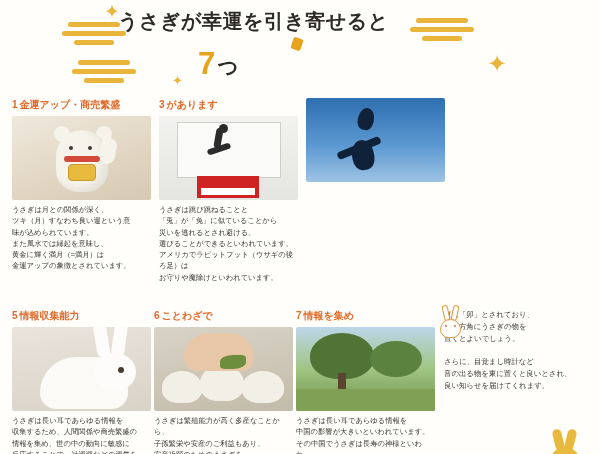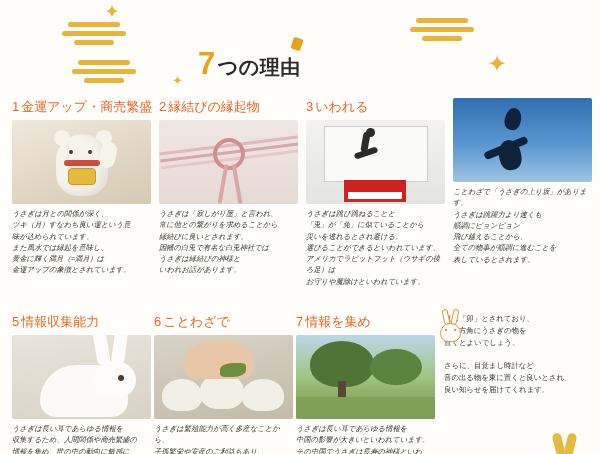--- a/index.html
+++ b/index.html
@@ -84,41 +84,40 @@
   }
 
   
   .row {
     display: flex;
     padding: 0 12px;
     gap: 8px;
   }
   .card { width: 139px; }
   .card-title {
-    font-size: 13px;
-    font-weight: normal;
+    font-size: 10px;
+    font-weight: bold;
     color: #e06a2a;
     margin-bottom: 4px;
     white-space: nowrap;
   }
   .card-title .num { color: #e06a2a; margin-right: 2px; }
   .photo {
     width: 139px;
     height: 84px;
     border-radius: 2px;
     overflow: hidden;
     position: relative;
   }
   .card-body {
     font-size: 7.3px;
     line-height: 1.55;
     color: #3a352e;
     margin-top: 4px;
     white-space: pre-line;
-    font-style: italic;
   }
 
   
   .ph1 { background: linear-gradient(160deg,#efe8dc 0%,#e2d7c4 55%,#d6c9b2 100%); }
   .ph1 .cat {
     position: absolute; left: 44px; top: 14px;
     width: 52px; height: 62px;
     background: #f6f3ea; border-radius: 26px 26px 22px 22px;
     box-shadow: inset -6px -4px 8px rgba(0,0,0,.07);
   }
@@ -314,24 +313,24 @@
       </div>
     <div class="cloud c3">
         <span class="b1"></span>
         <span class="b2"></span>
         <span class="b3"></span>
       </div>
     <div class="sparkle sp1">✦</div>
     <div class="sparkle sp2">✦</div>
     <div class="sparkle sp3">✦</div>
     <div class="accent-mark"></div>
+    <div class="title-line1">うさぎが幸運を引き寄せると</div>
     <div class="title-line2">
       <span class="title-num">7</span>
       <span>つ</span>
-      <span>の理由</span>
     </div>
   </div>
 
   <div class="row">
 
     <div class="card">
       <div class="card-title">
         <span class="num">1</span><span>金運アップ・商売繁盛</span>
       </div>
       <div class="photo ph1">
@@ -345,41 +344,24 @@
           <div class="coin"></div>
       </div>
       <div class="card-body">うさぎは月との関係が深く、
 ツキ（月）すなわち良い運という意
 味が込められています。
 また風水では縁起を意味し、
 黄金に輝く満月（=満月）は
 金運アップの象徴とされています。</div>
     </div>
 
+
     <div class="card">
       <div class="card-title">
-        <span class="num">2</span><span>縁結びの縁起物</span>
-      </div>
-      <div class="photo ph2">
-        <div class="str str1"></div>
-          <div class="knot"></div>
-        <div class="tail1"></div>
-          <div class="tail2"></div>
-      </div>
-      <div class="card-body">うさぎは「寂しがり屋」と言われ、
-常に他との繋がりを求めることから
-縁結びに良いとされます。
-因幡の白兎で有名な白兎神社では
-うさぎは縁結びの神様と
-いわれお話があります。</div>
-    </div>
-
-    <div class="card">
-      <div class="card-title">
-        <span class="num">3</span><span>いわれる</span>
+        <span class="num">3</span><span>があります</span>
       </div>
       <div class="photo ph3">
         <div class="sign"></div>
           <div class="head"></div>
           <div class="man"></div>
           <div class="leg"></div>
         <div class="redbox"></div>
           <div class="whitebar"></div>
       </div>
       <div class="card-body">うさぎは跳び跳ねることと
@@ -389,26 +371,20 @@
 アメリカでラビットフット（ウサギの後ろ足）は
 お守りや魔除けといわれています。</div>
     </div>
 
     <div class="card">
       <div class="photo ph4">
         <div class="b1"></div>
           <div class="wing"></div>
           <div class="b2"></div>
       </div>
-      <div class="card-body">ことわざで「うさぎの上り坂」があります。
-うさぎは跳躍力より速くも
-順調にピョンピョン
-飛び越えることから、
-全ての物事が順調に進むことを
-表しているとされます。</div>
     </div>
 
   </div>
 
   <div class="footer">
     <div class="footer-row">
 
       <div class="card">
         <div class="card-title">
           <span class="num">5</span><span>情報収集能力</span>

